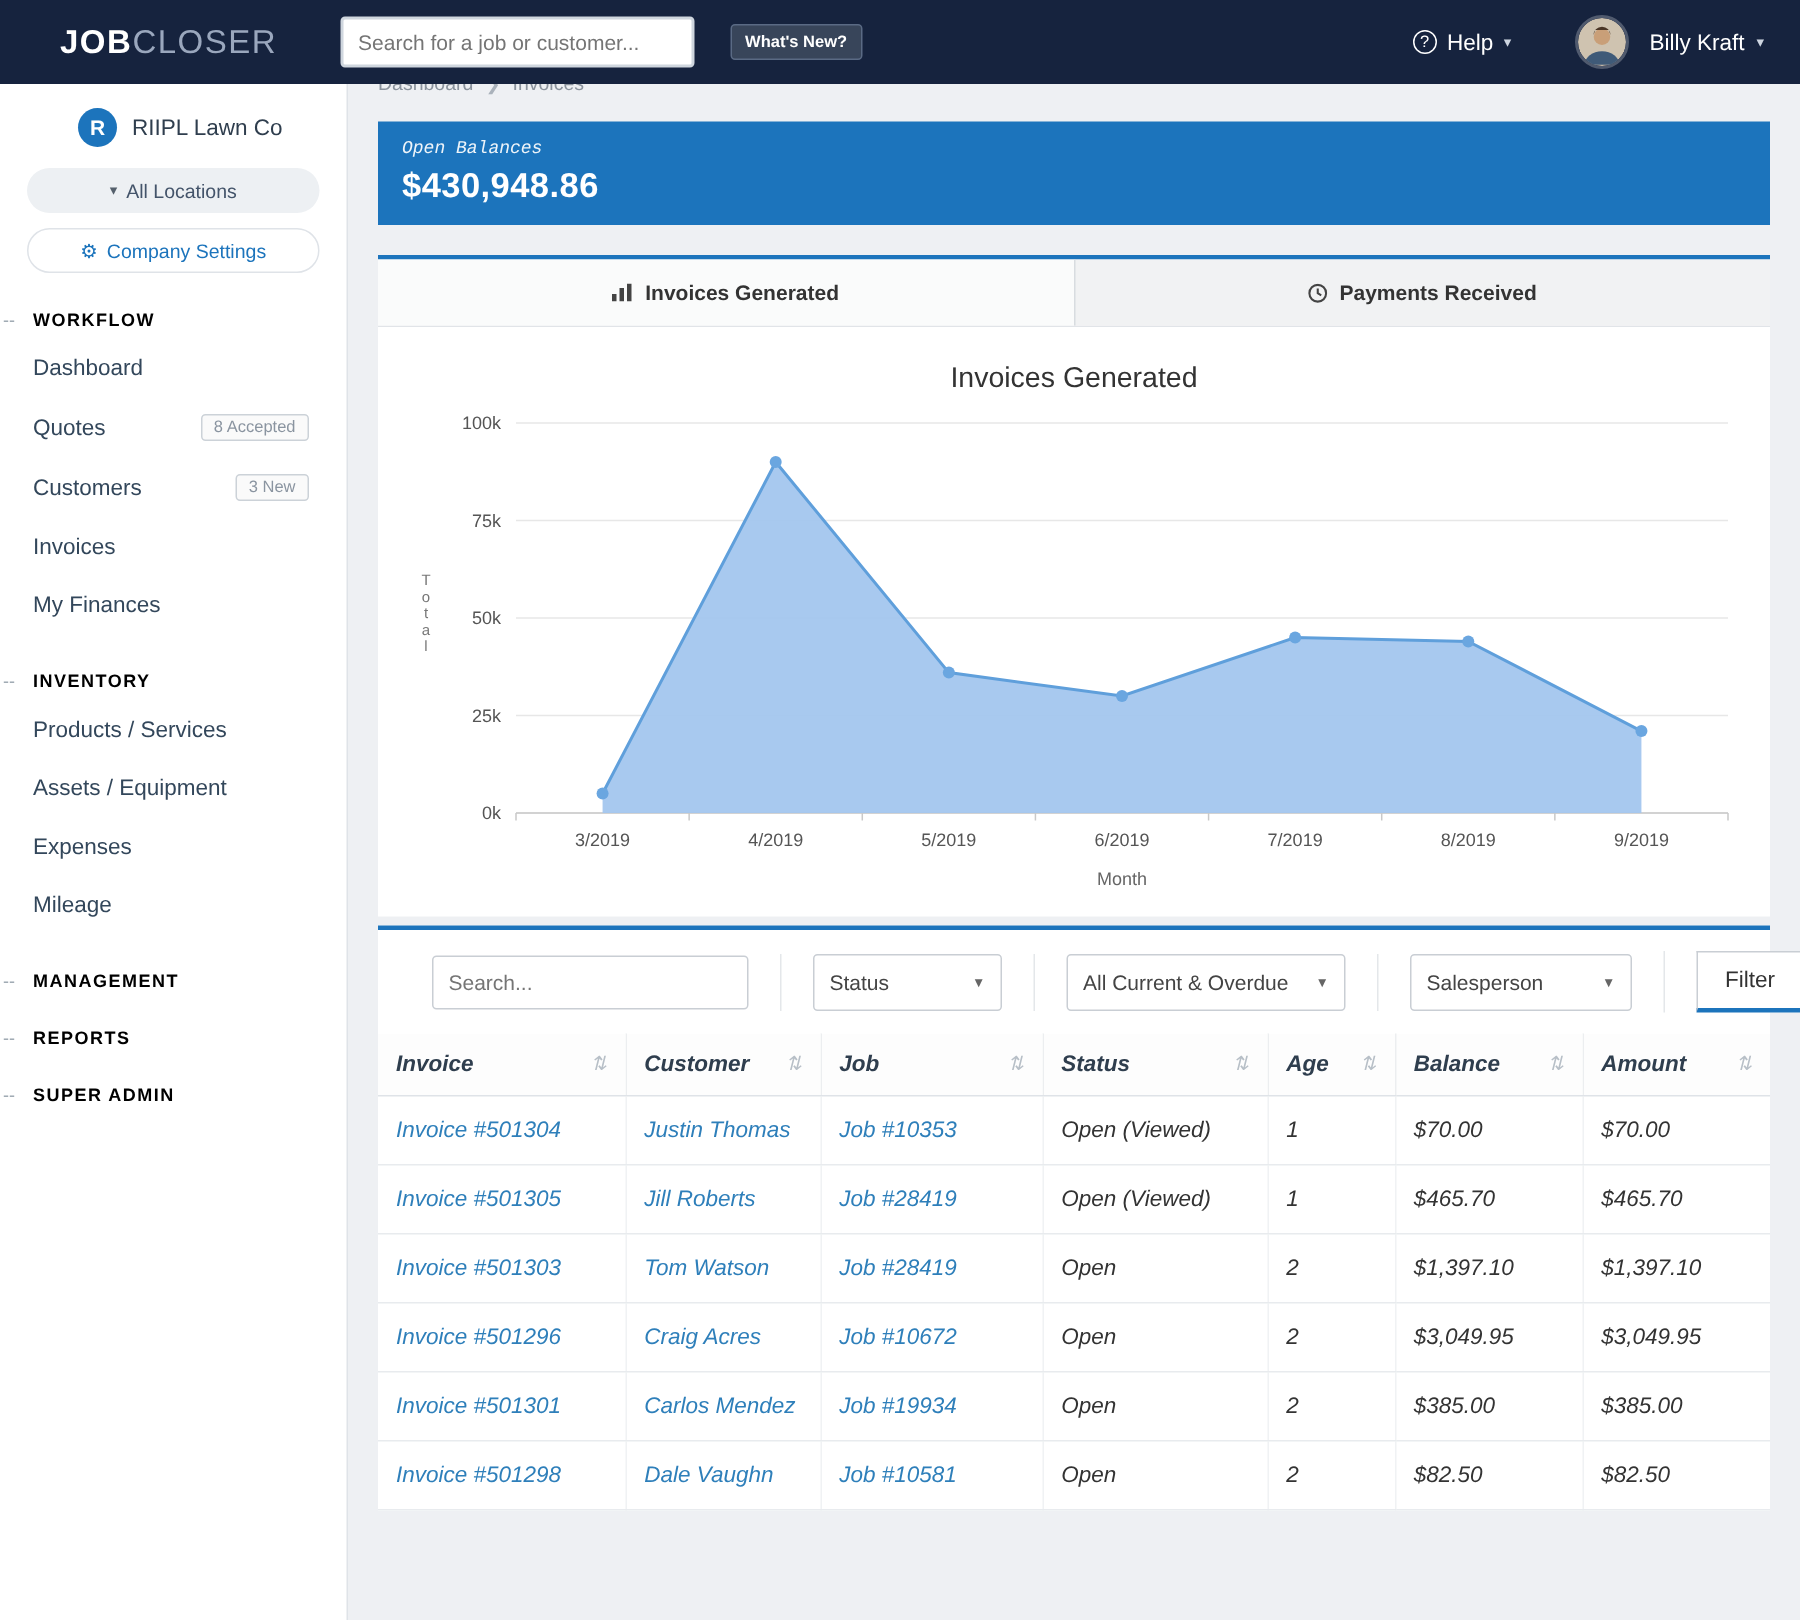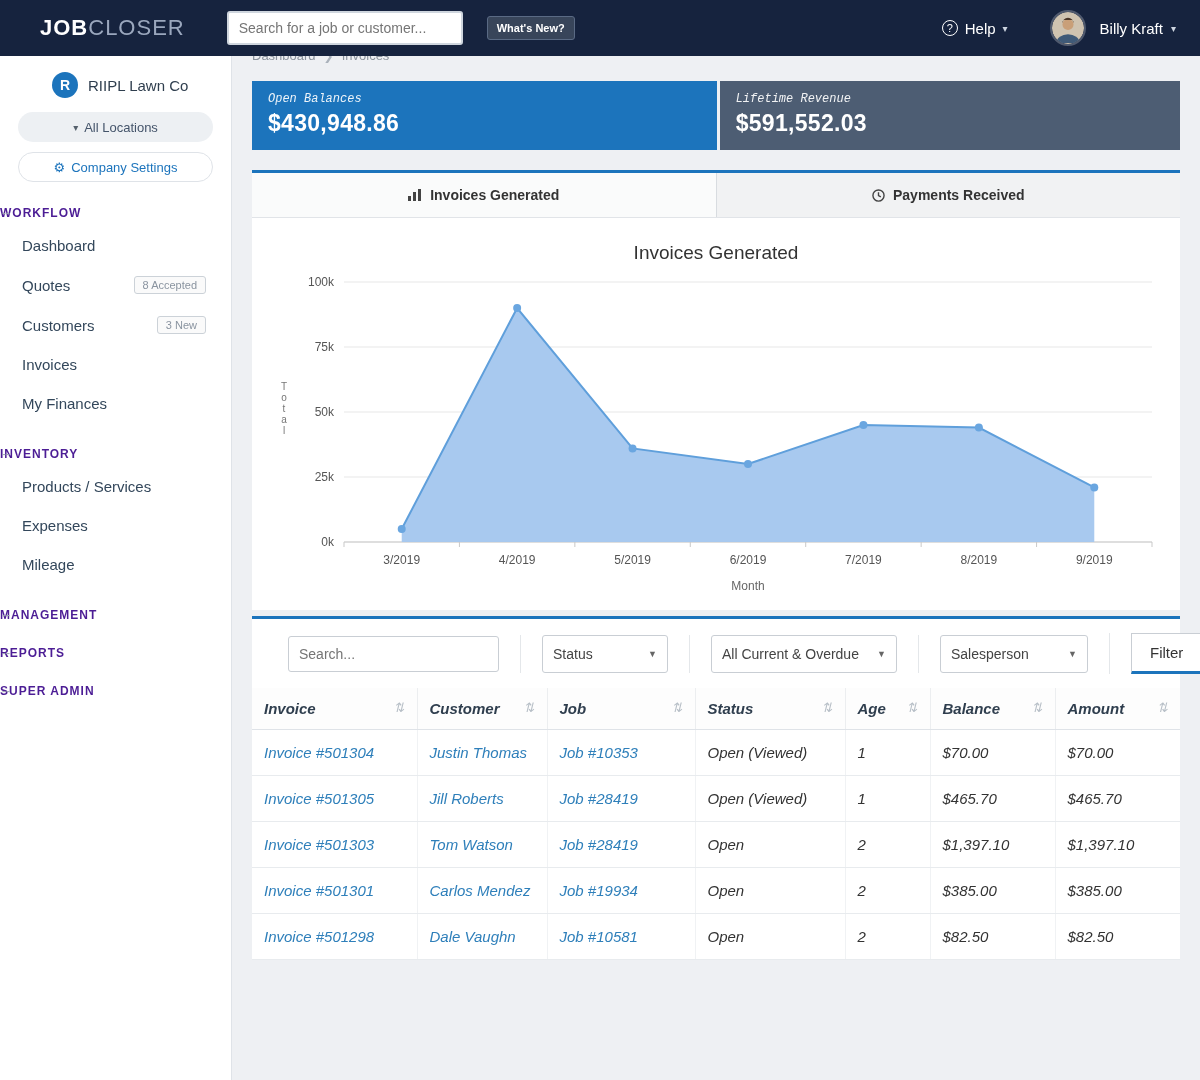--- a/index.html
+++ b/index.html
@@ -53,22 +53,22 @@
   .company-name { font-size:15px; color:#2f3e4e; font-weight:500; }
   .pill {
     margin:0 18px 10px 18px; height:30px; border-radius:16px;
     display:flex; align-items:center; justify-content:center; gap:6px;
     font-size:13px; cursor:pointer;
   }
   .pill-locations { background:#edf0f3; color:#44546a; }
   .pill-settings { background:#fff; border:1px solid #dfe3e8; color:#1c74bc; }
   .side-sections { margin-top:22px; }
   .side-sec {
-    color:#4c1d95; font-size:12px; font-weight:bold; letter-spacing:1px;
-    margin:24px 0 6px 0; position:relative; 
+    color:#000000; font-size:12px; font-weight:bold; letter-spacing:1px;
+    margin:24px 0 6px 0; position:relative; padding-left:22px;
   }
   .side-sec::before { content:"--"; position:absolute; left:2px; top:0; color:#9aa5af; letter-spacing:0; font-weight:normal; }
   .side-item {
     display:flex; align-items:center; justify-content:space-between;
     padding:11px 25px 11px 22px; font-size:15px; color:#33475b; cursor:pointer;
   }
   .badge {
     font-size:11px; color:#8a94a0; background:#fafafa; border:1px solid #ccd2d8;
     border-radius:3px; padding:2px 8px; white-space:nowrap;
   }
@@ -201,20 +201,23 @@
         <span>Invoices</span>
       </div>
       <div class="side-item">
         <span>My Finances</span>
       </div>
       <div class="side-sec">INVENTORY</div>
       <div class="side-item">
         <span>Products / Services</span>
       </div>
       <div class="side-item">
+        <span>Assets / Equipment</span>
+      </div>
+      <div class="side-item">
         <span>Expenses</span>
       </div>
       <div class="side-item">
         <span>Mileage</span>
       </div>
       <div class="side-sec">MANAGEMENT</div>
       <div class="side-sec">REPORTS</div>
       <div class="side-sec">SUPER ADMIN</div>
     </div>
 </div>
@@ -233,24 +236,20 @@
     <button class="actions-btn">
       <span>Actions</span>
       <span class="caret">▾</span>
     </button>
   </div>
 
   <div class="stats-row">
     <div class="stat-card c0" style="background: rgb(28, 116, 188);">
       <div class="stat-label">Open Balances</div>
       <div class="stat-value">$430,948.86</div>
-    </div>
-    <div class="stat-card c1" style="background: rgb(77, 93, 115);">
-      <div class="stat-label">Lifetime Revenue</div>
-      <div class="stat-value">$591,552.03</div>
     </div>
   </div>
 
   <div class="panel">
     <div class="tabbar">
       <div class="tab active">
         <svg viewBox="0 0 14 12" width="14" height="12" fill="#444">
           <rect x="0" y="7" width="3" height="5"></rect>
             <rect x="5" y="3" width="3" height="9"></rect>
             <rect x="10" y="0" width="3" height="12"></rect>
@@ -379,20 +378,29 @@
           <tr>
             <td><a>Invoice #501303</a></td>
             <td><a>Tom Watson</a></td>
             <td><a>Job #28419</a></td>
             <td>Open</td>
             <td>2</td>
             <td>$1,397.10</td>
             <td>$1,397.10</td>
           </tr>
           <tr>
+            <td><a>Invoice #501296</a></td>
+            <td><a>Craig Acres</a></td>
+            <td><a>Job #10672</a></td>
+            <td>Open</td>
+            <td>2</td>
+            <td>$3,049.95</td>
+            <td>$3,049.95</td>
+          </tr>
+          <tr>
             <td><a>Invoice #501301</a></td>
             <td><a>Carlos Mendez</a></td>
             <td><a>Job #19934</a></td>
             <td>Open</td>
             <td>2</td>
             <td>$385.00</td>
             <td>$385.00</td>
           </tr>
           <tr>
             <td><a>Invoice #501298</a></td>

